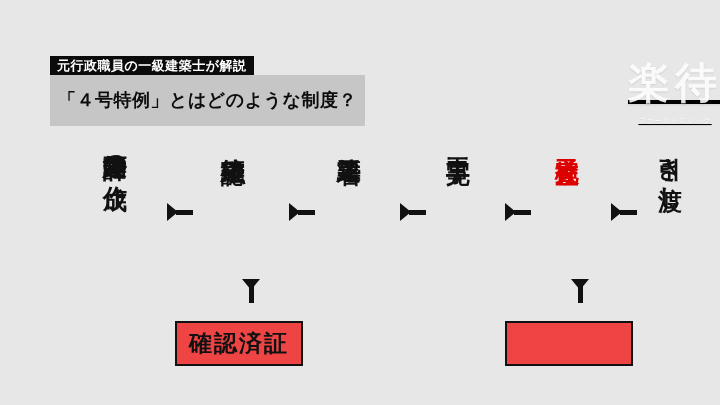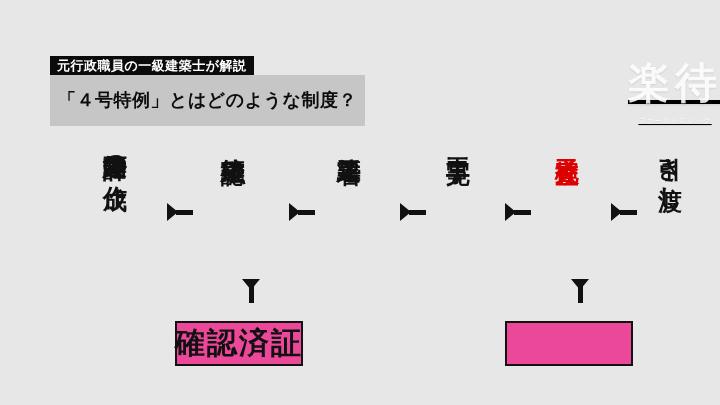--- a/index.html
+++ b/index.html
@@ -122,26 +122,26 @@
   }
   .d1 { left: 182px; }
   .d2 { left: 511px; }
 
   
   .cert-box {
     position: absolute;
     top: 273px;
     width: 128px;
     height: 45px;
-    background: #ec4899;
+    background: #ef4444;
     border: 2px solid #111111;
     display: flex;
     align-items: center;
     justify-content: center;
-    font-size: 30px;
+    font-size: 23px;
     font-weight: 900;
     letter-spacing: 2px;
     color: #111111;
     white-space: nowrap;
   }
   .b1 { left: 127px; }
   .b2 { left: 457px; }
 </style>
 </head>
 <body>

